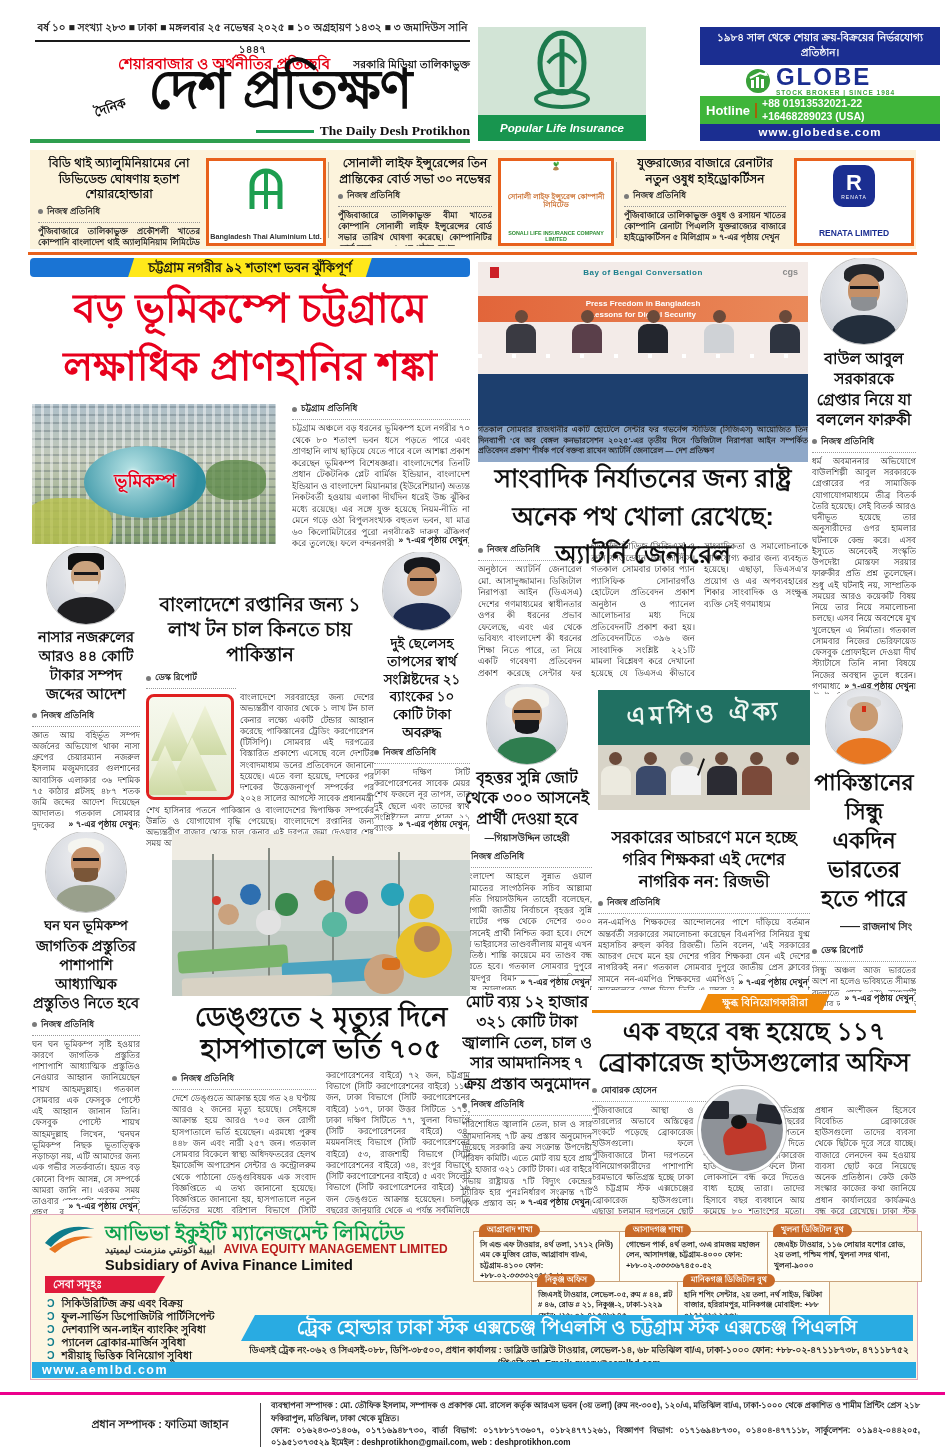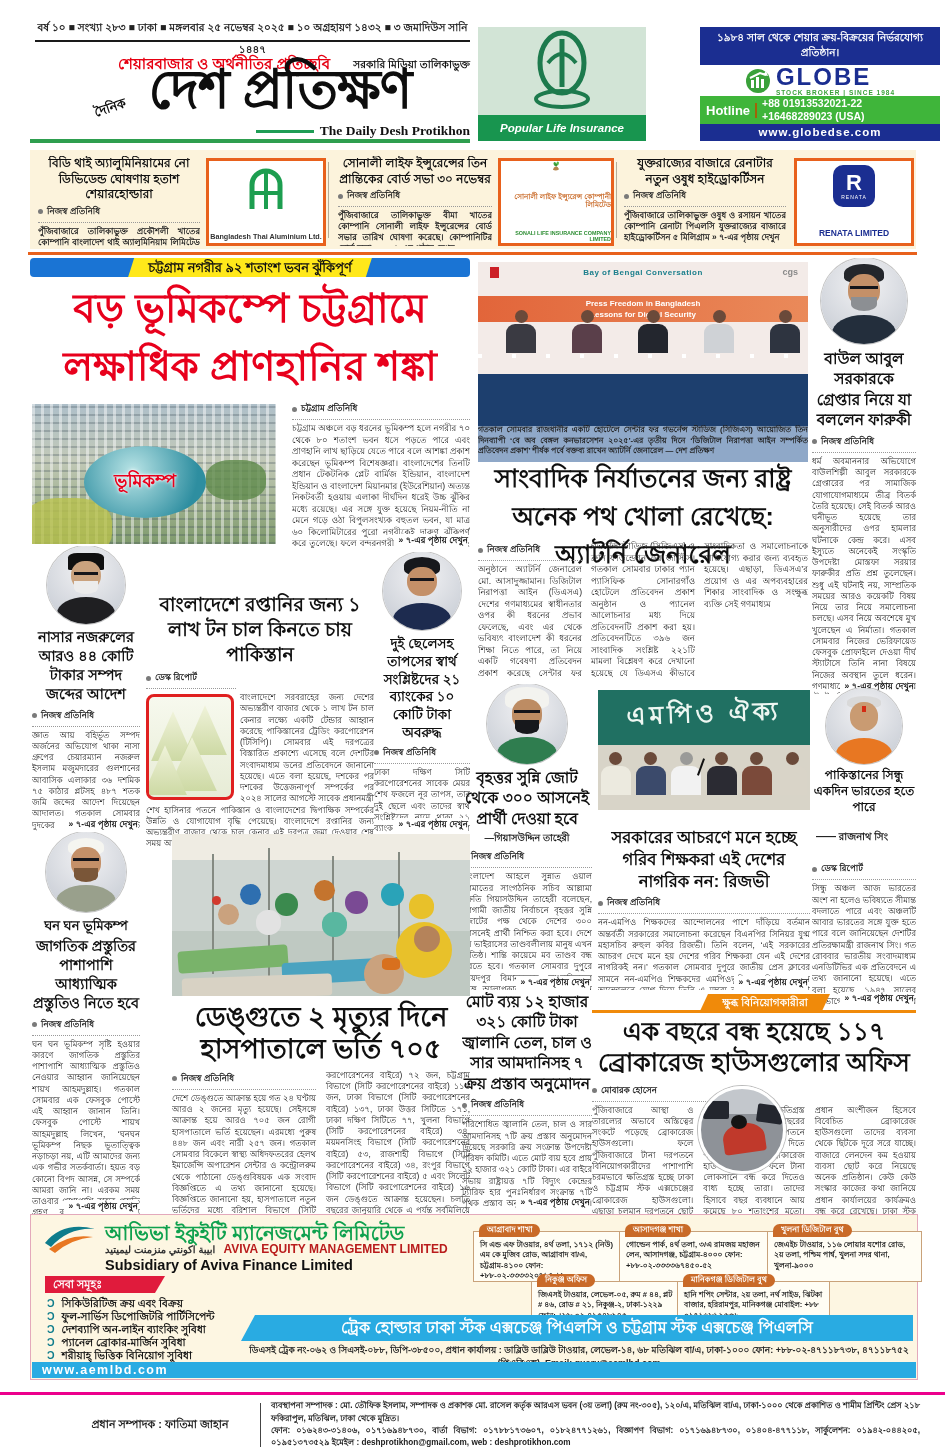--- a/index.html
+++ b/index.html
@@ -41,21 +41,21 @@
   .briefs-row{left:30px;top:150px;width:886px;height:99px;background:#fcf3dc;}
   .brief{position:absolute;top:6px;height:90px;overflow:hidden;}
   .brief-title{font-size:12px;font-weight:800;text-align:center;line-height:1.3;color:#111;}
   .byl{display:flex;align-items:center;gap:4px;font-size:8.6px;font-weight:800;color:#222;
        border-bottom:1px dotted #999;padding:2px 0 3px 0;margin-bottom:3px;}
   .dot{width:5px;height:5px;border-radius:50%;background:#7a7a7a;flex:0 0 auto;}
   .brief-body{font-size:8.4px;font-weight:600;line-height:1.32;text-align:justify;color:#222;}
   .brief-body b{white-space:nowrap;}
   .logo-box{position:absolute;top:8px;height:82px;background:#fff;border:3px solid #e8611c;
             display:flex;flex-direction:column;align-items:center;justify-content:center;gap:2px;overflow:hidden;}
-  .logo-cap{font-size:7.2px;font-weight:700;color:#333;text-align:right;line-height:1.1;margin-top:20px;}
+  .logo-cap{font-size:7.2px;font-weight:700;color:#333;text-align:center;line-height:1.1;margin-top:20px;}
   .vdiv{position:absolute;top:12px;height:76px;width:1px;background:#b5ad98;}
   .orange-rule{left:28px;top:252px;width:889px;height:3px;background:#e8611c;}
 
   
   .kicker{left:30px;top:258px;width:440px;height:19px;background:#1a74d4;border-radius:4px;
           display:flex;align-items:center;justify-content:center;}
   .kicker-inner{background:#ffe81a;padding:0 20px;height:19px;line-height:19px;font-size:13px;
                 font-weight:800;color:#101010;clip-path:polygon(6px 0,100% 0,calc(100% - 6px) 100%,0 100%);}
   .lead-headline{left:30px;top:279px;width:440px;height:121px;color:#e8001c;font-size:40px;
                  font-weight:900;text-align:center;line-height:58px;}
@@ -175,21 +175,21 @@
      font-size:11px;font-weight:800;line-height:17px;padding-left:8px;
      clip-path:polygon(0 0,100% 0,calc(100% - 10px) 100%,0 100%);}
   .serv-list{position:absolute;left:16px;top:82px;width:210px;font-size:10.5px;font-weight:700;color:#111;}
   .serv-list div{line-height:13px;}
   .serv-list div::before{content:"Ɔ";color:#0e7c8c;font-weight:900;margin-right:7px;}
   .branch{position:absolute;border:1px solid #c9a27a;background:#fffdf4;padding:8px 5px 3px 6px;
      font-size:7.6px;font-weight:700;line-height:1.35;color:#222;}
   .branch .bl{position:absolute;top:-8px;left:5px;background:#c96a28;color:#fff;font-size:8px;
      font-weight:800;padding:1px 8px;border-radius:7px 7px 7px 0;white-space:nowrap;}
   .blue-ribbon{position:absolute;left:210px;top:100px;width:672px;height:26px;background:#29abe2;color:#fff;
-     font-size:16px;font-weight:900;text-align:center;line-height:26px;
+     font-size:19px;font-weight:900;text-align:center;line-height:26px;
      clip-path:polygon(14px 0,100% 0,100% 100%,0 100%);}
   .headoffice{position:absolute;left:214px;top:129px;width:668px;height:28px;font-size:9px;
      font-weight:700;text-align:center;line-height:1.45;color:#222;}
   .webbar{position:absolute;left:1px;right:1px;bottom:1px;height:16px;background:#29abe2;color:#fff;
      font-size:12.5px;font-weight:800;letter-spacing:1.5px;line-height:16px;padding-left:10px;}
 
   
   .footer-line{left:0;top:1392px;width:945px;height:3px;background:#ec008c;}
   .footer{left:60px;top:1401px;width:860px;height:48px;display:flex;align-items:stretch;}
   .foot-ed{width:200px;display:flex;align-items:center;justify-content:center;font-size:11px;font-weight:800;}
@@ -491,22 +491,22 @@
     <div class="more"><span>»</span> <span>৭-এর পৃষ্ঠায় দেখুন</span></div>
   </div>
 
   <div class="art" style="left:812px;top:688px;width:104px;height:318px;">
     <div class="avatar p-rajnath" style="width:76px;height:76px;">
       <div class="av-cap"></div>
         <div class="av-head"></div>
         <div class="av-tilak"></div>
         <div class="av-torso"></div>
     </div>
-    <div class="art-h" style="font-size:12px;margin-top:4px;">পাকিস্তানের সিন্ধু একদিন ভারতের হতে পারে</div>
-    <div style="font-size:10px;font-weight:800;text-align:left;margin:14px 4px;">—— <span>রাজনাথ সিং</span></div>
+    <div class="art-h" style="font-size:22px;margin-top:4px;">পাকিস্তানের সিন্ধু একদিন ভারতের হতে পারে</div>
+    <div style="font-size:10px;font-weight:800;text-align:right;margin:6px 4px;">—— <span>রাজনাথ সিং</span></div>
     <div class="byl">
         <i class="dot"></i>
         <span>ডেস্ক রিপোর্ট</span>
       </div>
     <div class="bodytxt" style="font-size:8.4px;">সিন্ধু অঞ্চল আজ ভারতের অংশ না হলেও ভবিষ্যতে সীমান্ত বদলাতে পারে এবং অঞ্চলটি আবার ভারতের সঙ্গে যুক্ত হতে পারে বলে জানিয়েছেন দেশটির প্রতিরক্ষামন্ত্রী রাজনাথ সিং। গত রোববার ভারতীয় সংবাদমাধ্যম এনডিটিভির এক প্রতিবেদনে এ তথ্য জানানো হয়েছে। এতে বলা হয়েছে, ১৯৪৭ সালের দেশভাগের পর ইন্দুস নদীর তীরবর্তী সিন্ধু অঞ্চল পাকিস্তানের অংশ হয়ে যায়। সেই সময়</div>
     <div class="more"><span>»</span> <span>৭-এর পৃষ্ঠায় দেখুন</span></div>
   </div>
 
   <div class="art" style="left:172px;top:834px;width:298px;height:396px;">
     <div style="position:relative;height:162px;">

